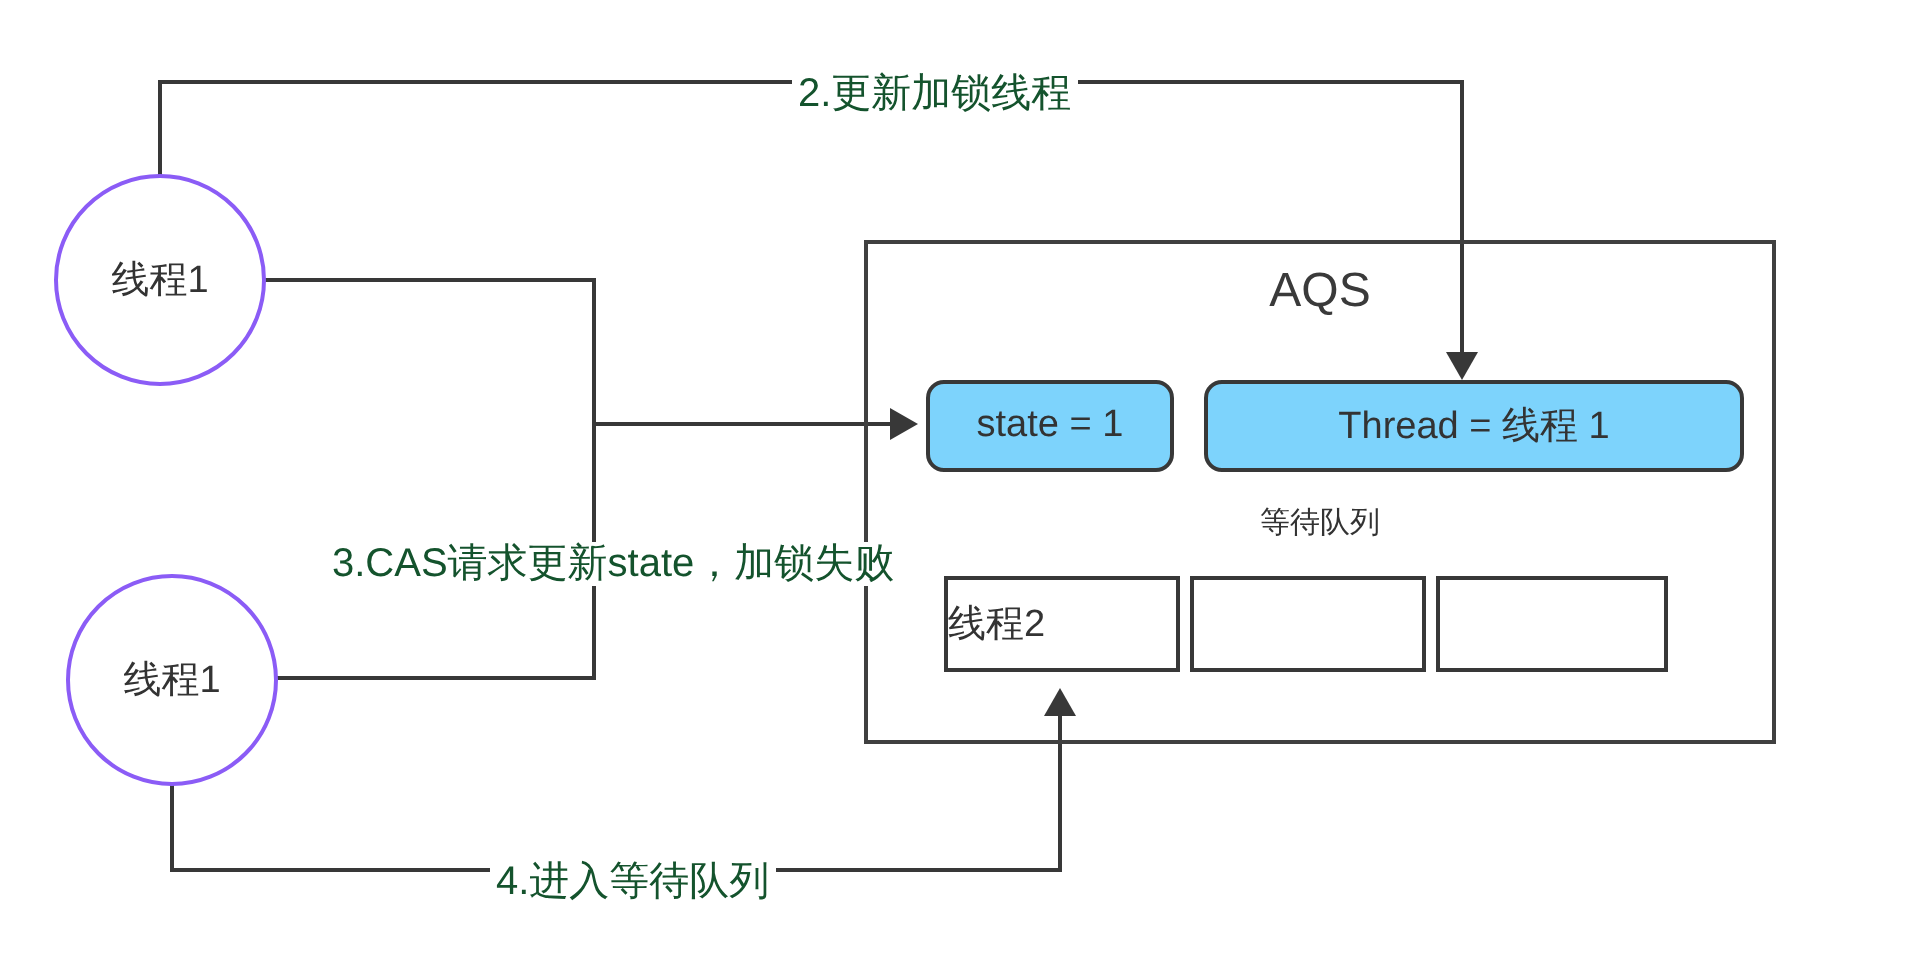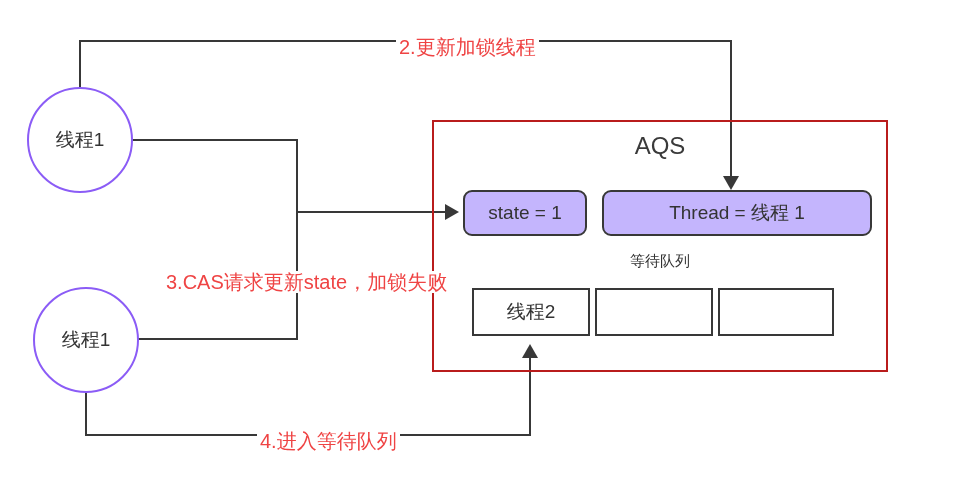--- a/index.html
+++ b/index.html
@@ -19,42 +19,42 @@
   .arr-up{border-left:8px solid transparent;border-right:8px solid transparent;border-bottom:14px solid #383838;}
   .arr-right{border-top:8px solid transparent;border-bottom:8px solid transparent;border-left:14px solid #383838;}
   
   .circle{
     position:absolute;width:106px;height:106px;border:2px solid #8b5cf6;border-radius:50%;
     background:#fff;display:flex;align-items:center;justify-content:center;
     font-size:19px;box-sizing:border-box;
   }
   .aqs-box{
     position:absolute;left:432px;top:120px;width:456px;height:252px;
-    border:2px solid #b91c1c;box-sizing:border-box;background:transparent;
+    border:2px solid #404040;box-sizing:border-box;background:transparent;
   }
   .aqs-title{
     position:absolute;left:0;right:0;top:10px;text-align:center;
     font-size:24px;color:#3a3a3a;
   }
   .pill{
     position:absolute;height:46px;border:2px solid #383838;border-radius:9px;
-    background:#c4b5fd;display:flex;align-items:center;justify-content:center;
+    background:#7dd3fc;display:flex;align-items:center;justify-content:center;
     font-size:19px;box-sizing:border-box;
   }
   .queue-title{
     position:absolute;left:0;right:0;top:130px;text-align:center;font-size:15px;
   }
   .cell{
     position:absolute;top:166px;height:48px;border:2px solid #383838;background:#fff;
-    display:flex;align-items:center;justify-content:center;font-size:19px;box-sizing:border-box;
+    display:flex;align-items:center;font-size:19px;box-sizing:border-box;
   }
   
   .edge-label{
     position:absolute;font-size:20px;line-height:22px;white-space:nowrap;
-    background:#fff;color:#ef4444;padding:0 3px;z-index:5;
+    background:#fff;color:#14532d;padding:0 3px;z-index:5;
   }
 </style>
 </head>
 <body>
 
 <div class="canvas">
 
   <div class="seg" style="left:79px;top:40px;width:2px;height:49px;"></div>
   <div class="seg" style="left:79px;top:40px;width:653px;height:2px;"></div>
   <div class="seg" style="left:730px;top:40px;width:2px;height:137px;"></div>
@@ -99,15 +99,15 @@
     <div class="cell" style="left:161px;width:118px;">
       <span></span>
     </div>
     <div class="cell" style="left:284px;width:116px;">
       <span></span>
     </div>
   </div>
 
   <div class="edge-label" style="left:396px;top:36px;">2.更新加锁线程</div>
   <div class="edge-label" style="left:163px;top:271px;">3.CAS请求更新state，加锁失败</div>
-  <div class="edge-label" style="left:257px;top:430px;">4.进入等待队列</div>
+  <div class="edge-label" style="left:245px;top:430px;">4.进入等待队列</div>
 
 </div>
 
 </body></html>

